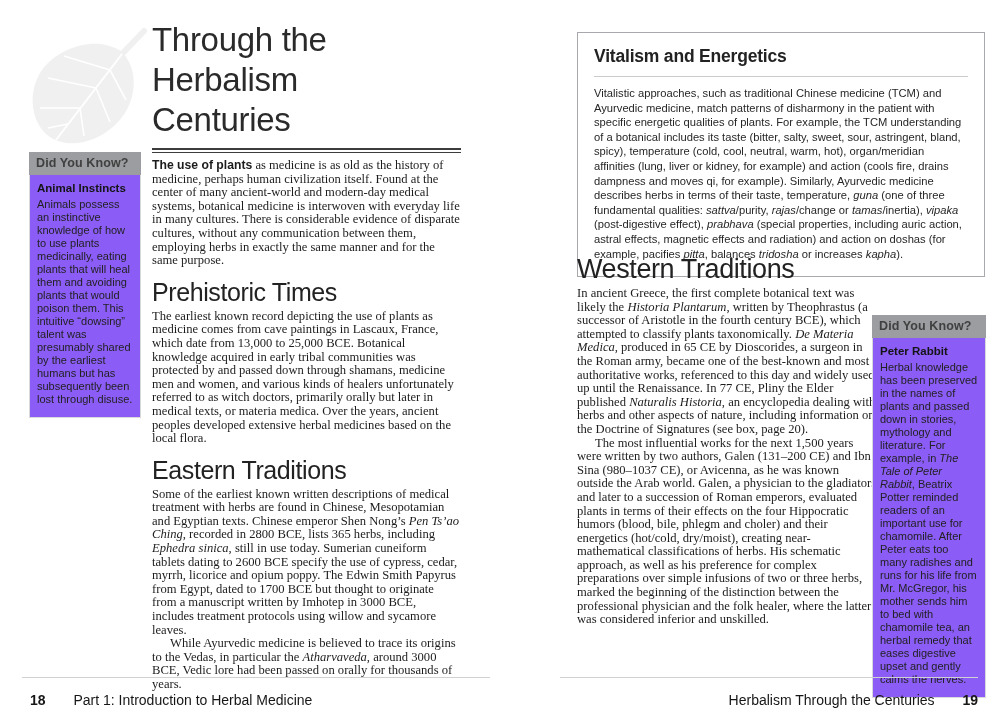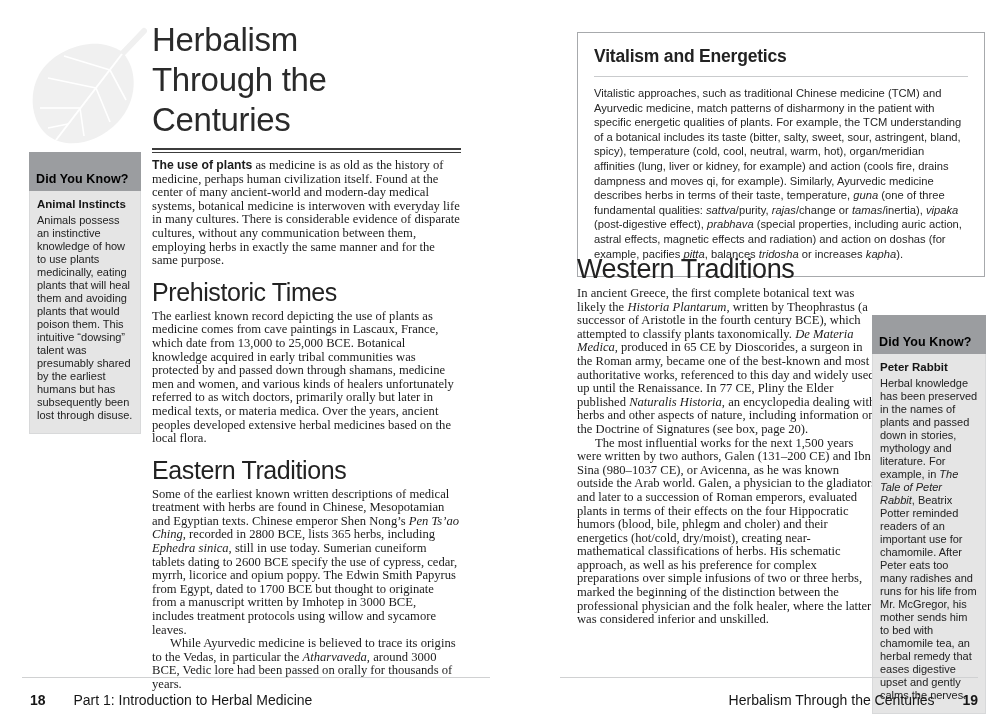--- a/index.html
+++ b/index.html
@@ -24,23 +24,23 @@
 
   h2.section { font-family:"Liberation Sans", sans-serif; font-weight:400;
     color:#222; font-size:25px; line-height:27px; letter-spacing:-0.4px;
     margin:11px 0 4px; }
   h2.western { font-size:27px; margin-top:9px; }
 
   
   .sidebar { width:112px; font-family:"Liberation Sans", sans-serif; }
   .sidebar-left  { left:29px;  top:152px; }
   .sidebar-right { left:872px; top:315px; width:114px; }
-  .sb-header { background:#9b9da0; color:#000000; font-weight:700; font-size:12.5px;
-    padding:20px 7px 5px; letter-spacing:0.1px; }
-  .sb-body { background:#e5e5e5; border:1px solid #d8d9da; border-top:none;
+  .sb-header { background:#9b9da0; color:#404040; font-weight:700; font-size:12.5px;
+    padding:4px 7px 5px; letter-spacing:0.1px; }
+  .sb-body { background:#8b5cf6; border:1px solid #d8d9da; border-top:none;
     padding:7px 7px 11px; }
   .sb-title { font-weight:700; font-size:11.5px; line-height:13px; margin-bottom:3px; color:#141414; }
   .sb-text { font-size:11px; line-height:13px; color:#222; }
 
   
   .info-box { left:577px; top:32px; width:408px; border:1px solid #a7a9ac;
     padding:13px 16px 15px; background:#fff; }
   .info-box h3 { font-family:"Liberation Sans", sans-serif; font-weight:700;
     font-size:17.5px; color:#222; letter-spacing:-0.2px;
     padding-bottom:9px; margin-bottom:9px; border-bottom:1px solid #c9cbcd; }
@@ -62,22 +62,22 @@
 <div class="abs leaf">
   <svg width="122" height="126" viewBox="0 0 122 126" aria-hidden="true">
     <path d="M97 27 C112 44 112 74 92 96 C70 119 38 124 20 108 C4 93 2 64 16 44 C30 24 60 14 80 19 C87 21 93 23 97 27 Z" fill="#f0f0f0"></path>
     <path d="M96 28 L118 5" stroke="#f0f0f0" stroke-width="6" stroke-linecap="round" fill="none"></path>
     <path d="M96 28 L30 114" stroke="#ffffff" stroke-width="2" fill="none"></path>
     <path d="M84 44 L38 30 M84 44 L100 74 M70 62 L22 52 M70 62 L84 96 M54 82 L14 82 M54 82 L58 110 M42 98 L22 102" stroke="#ffffff" stroke-width="1.6" fill="none"></path>
   </svg>
 </div>
 
 <div class="abs chapter-title">
+  <div>Through the</div>
   <div>Herbalism</div>
-  <div>Through the</div>
   <div>Centuries</div>
 </div>
 
 <div class="abs title-rule"></div>
 
 <div class="abs sidebar sidebar-left">
   <div class="sb-header">Did You Know?</div>
   <div class="sb-body">
     <div class="sb-title">Animal Instincts</div>
     <div class="sb-text">Animals possess an instinctive knowledge of how to use plants medicinally, eating plants that will heal them and avoiding plants that would poison them. This intuitive “dowsing” talent was presumably shared by the earliest humans but has subsequently been lost through disuse.</div>

